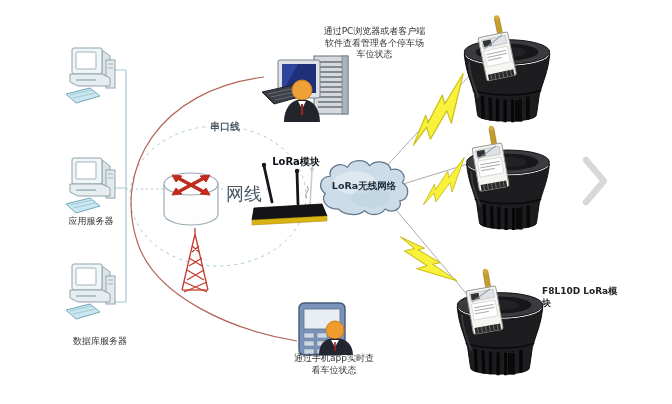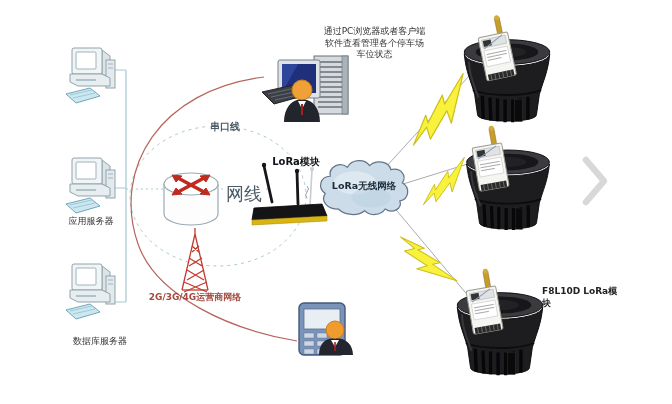--- a/index.html
+++ b/index.html
@@ -184,17 +184,18 @@
   <div class="lbl" style="left:60px;top:336px;width:80px;">数据库服务器</div>
 
 
   <div class="lbl lbl-serial" style="left:208px;top:120px;font-weight:bold;">串口线</div>
   <div class="lbl lbl-net" style="left:224px;top:182px;">网线</div>
 
   <div class="lbl lbl-gateway" style="left:266px;top:155px;width:60px;">LoRa模块</div>
 
   <div class="lbl lbl-cloud" style="left:324px;top:180px;width:80px;">LoRa无线网络</div>
 
-  <div class="lbl lbl-carrier" style="left:145px;top:292px;width:100px;">2G/3G/4G运营商网络</div>
 
   <div class="lbl lbl-module" style="left:494px;top:286px;width:80px;text-align:left;">F8L10D LoRa模块</div>
 
+  <div class="lbl" style="left:288px;top:353px;width:92px;">通过手机app实时查
+看车位状态</div>
 </div>
 
 </body></html>

